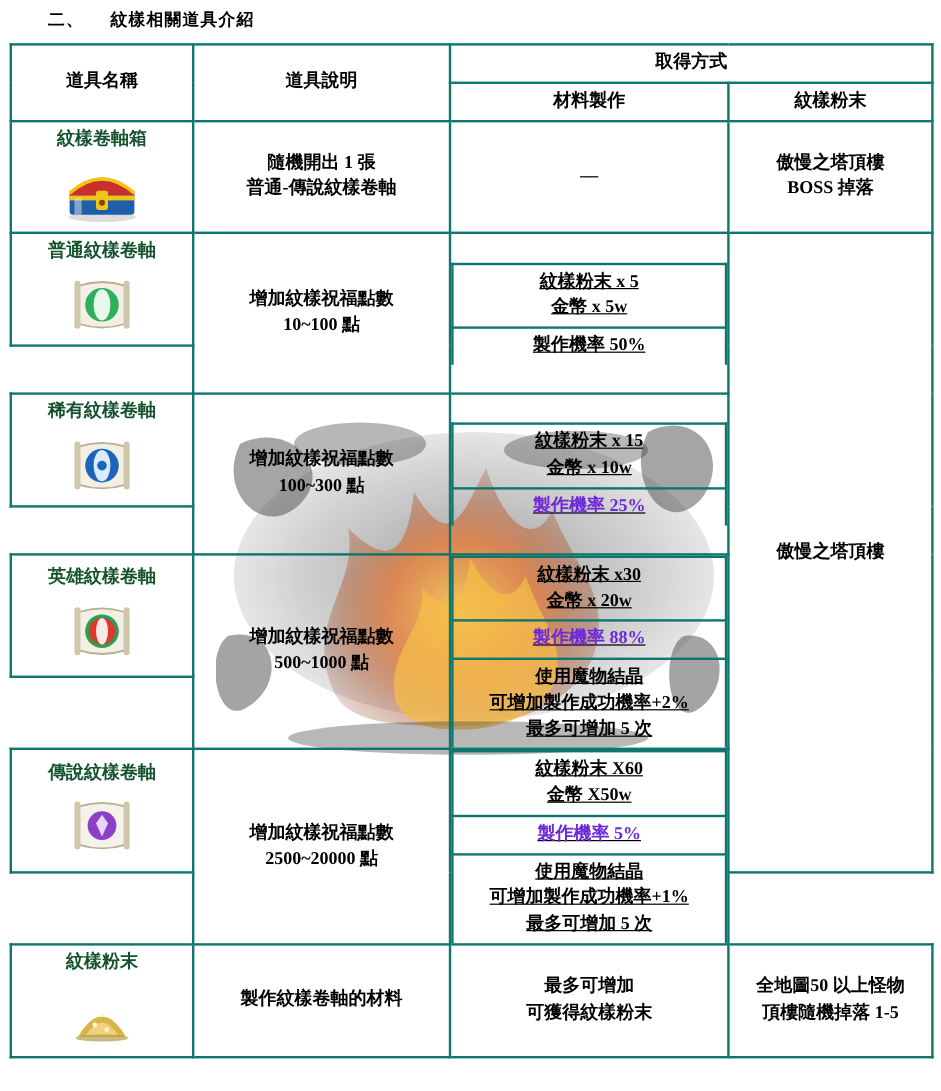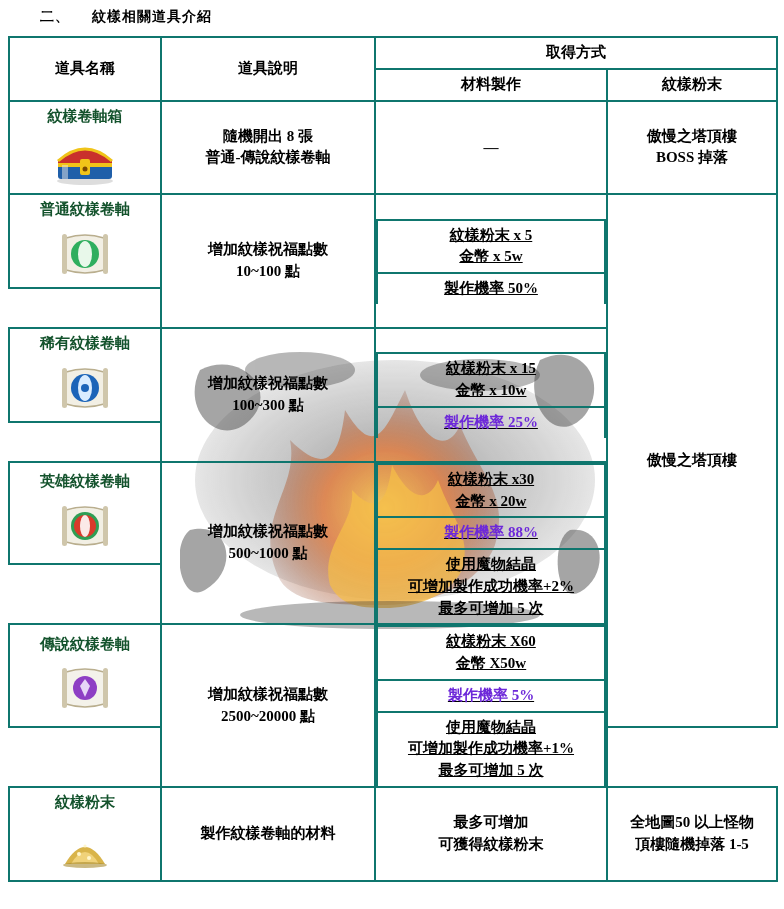--- a/index.html
+++ b/index.html
@@ -168,21 +168,21 @@
             <path d="M6 26 Q33 2 60 26" fill="none" stroke="#f0c419" stroke-width="3"></path>
             <rect x="6" y="28" width="54" height="16" rx="3" fill="#1f5fa9"></rect>
             <rect x="6" y="28" width="54" height="4" fill="#f0c419"></rect>
             <rect x="28" y="24" width="10" height="16" rx="2" fill="#f0c419"></rect>
             <circle cx="33" cy="34" r="2.5" fill="#7a4a00"></circle>
             <path d="M10 30 L16 30 L16 44 L10 44 Z" fill="#e8e8e8" opacity="0.5"></path>
           </svg>
         </div>
       </td>
       <td>
-        <span>隨機開出 8 張</span><br>
+        <span>隨機開出 1 張</span><br>
         <span>普通-傳說紋樣卷軸</span>
       </td>
       <td>—</td>
       <td>
         <span>傲慢之塔頂樓</span><br>
         <span>BOSS 掉落</span>
       </td>
     </tr>
 
     <tr>

